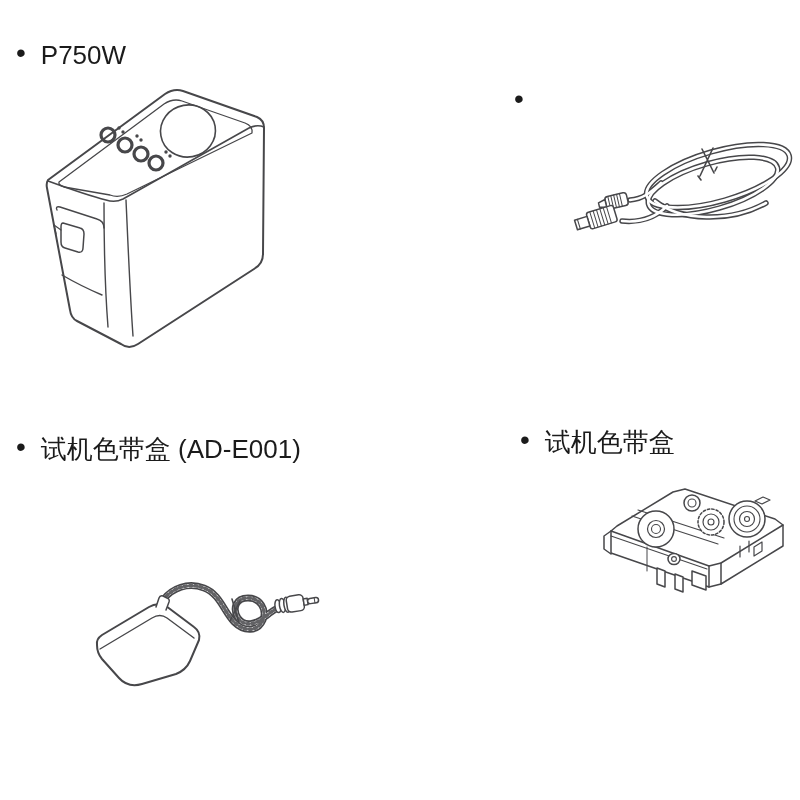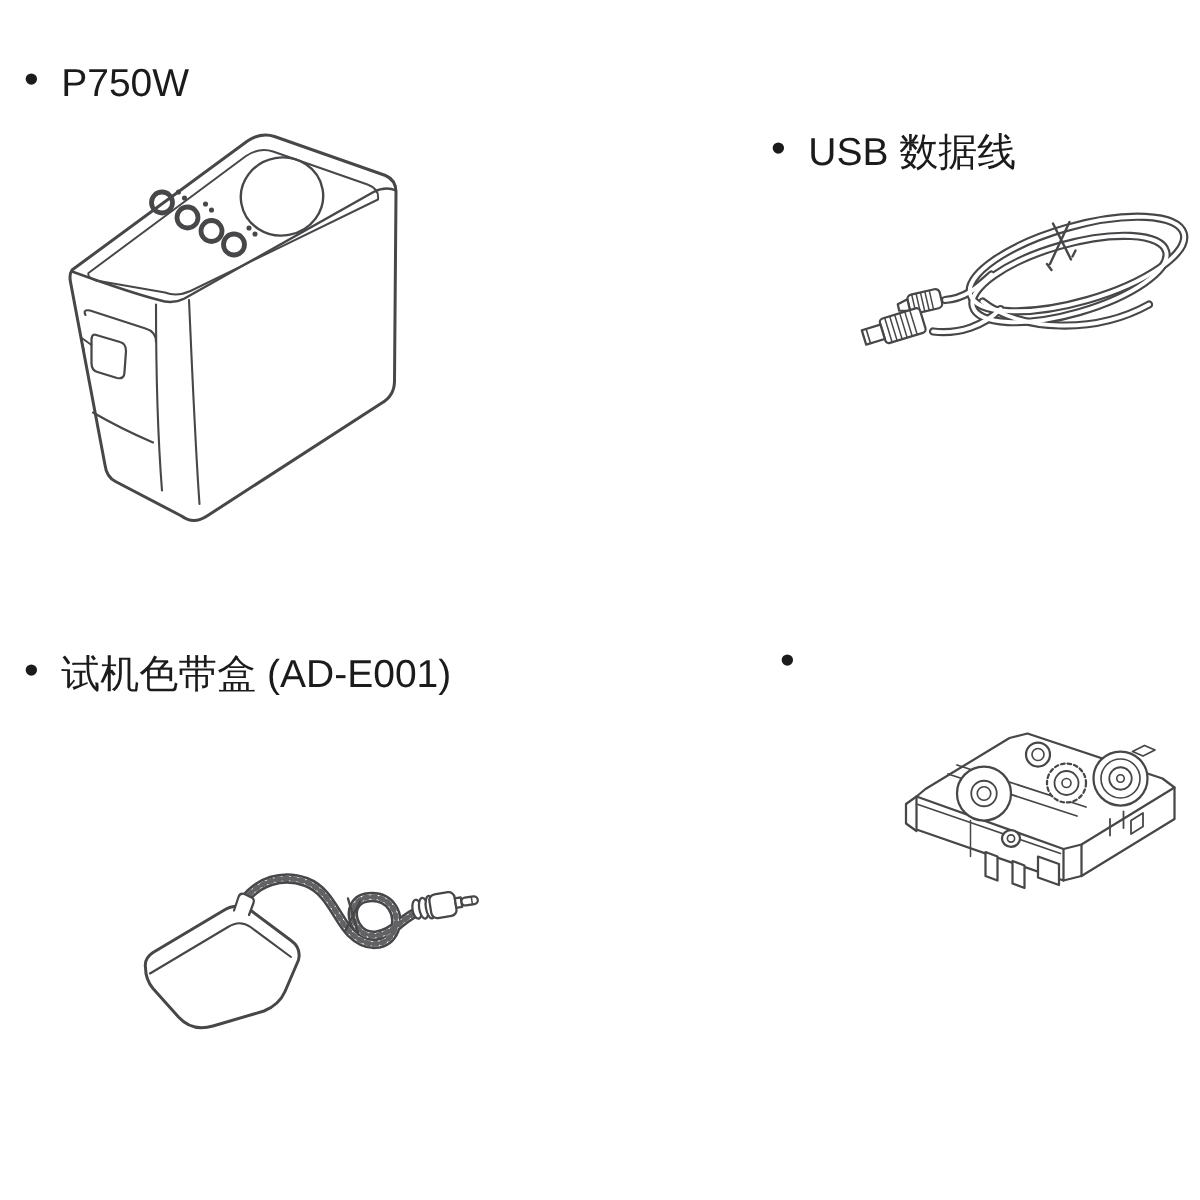--- a/index.html
+++ b/index.html
@@ -70,21 +70,20 @@
         <path stroke-width="1.4" d="M24,191 C36,198 50,205 64,211"></path>
         <path stroke-width="1.5" d="M25,139 L42,144 Q46,145 46,150 L45,164 Q45,169 40,168 L27,164 Q23,163 23,158 L23,143 Q23,139 25,139 Z"></path>
         <path stroke-width="1.2" d="M23,146 L16,141 L18,150"></path>
       </g>
     </svg>
   </section>
 
   <section>
     <div class="label-row" id="row-usb">
       <span class="bullet">•</span>
-      <span class="label">USB 数据线</span>
     </div>
     <svg class="illus" id="svg-usb" width="228" height="112" viewBox="0 0 228 112" xmlns="http://www.w3.org/2000/svg">
       <g fill="none" stroke-linecap="round" stroke-linejoin="round">
         <g stroke="#47474a" stroke-width="5.5">
           <ellipse cx="148" cy="47" rx="74" ry="25" transform="rotate(-16 148 47)"></ellipse>
           <ellipse cx="143" cy="57" rx="67" ry="23" transform="rotate(-16 143 57)"></ellipse>
           <path d="M85,72 C110,92 160,94 196,74"></path>
           <path d="M60,71 C74,70 82,62 91,54"></path>
           <path d="M52,92 C70,94 86,88 97,77"></path>
         </g>
@@ -136,20 +135,21 @@
           <rect x="29" y="-2.6" width="11" height="5.2" rx="2.6"></rect>
           <path d="M36,-2.6 L36,2.6" stroke-width="1"></path>
         </g>
       </g>
     </svg>
   </section>
 
   <section>
     <div class="label-row" id="row-cassette">
       <span class="bullet">•</span>
+      <span class="label">试机色带盒</span>
     </div>
     <svg class="illus" id="svg-cassette" width="195" height="118" viewBox="0 0 195 118" xmlns="http://www.w3.org/2000/svg">
       <g fill="none" stroke="#47474a" stroke-width="1.5" stroke-linejoin="round" stroke-linecap="round">
         <path fill="#ffffff" d="M14,52 L20,47 L76,13 L88,10 L178,40 L186,46 L124,84 L112,87 Z"></path>
         <path fill="#ffffff" d="M14,52 L7,57 L7,70 L14,75"></path>
         <path d="M14,52 L14,74 L112,108 L112,87"></path>
         <path d="M124,84 L124,105 L186,67 L186,46"></path>
         <path d="M112,108 L124,105"></path>
         <path stroke-width="1.1" d="M14,57 L110,90"></path>
         <path stroke-width="1.2" d="M41,31 L127,59 M35,37 L121,65"></path>

